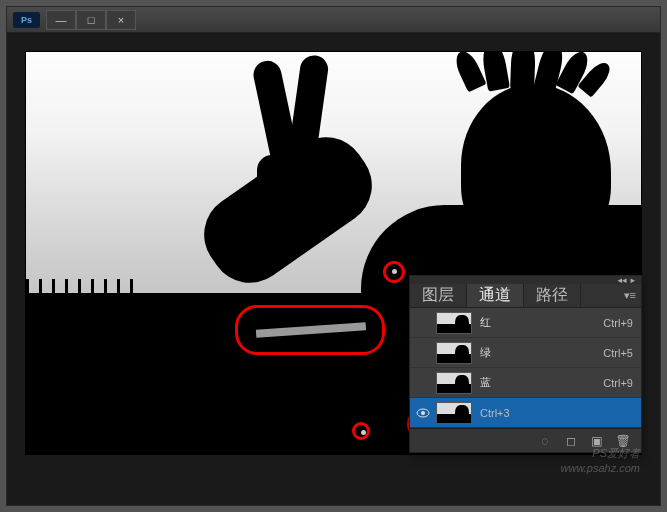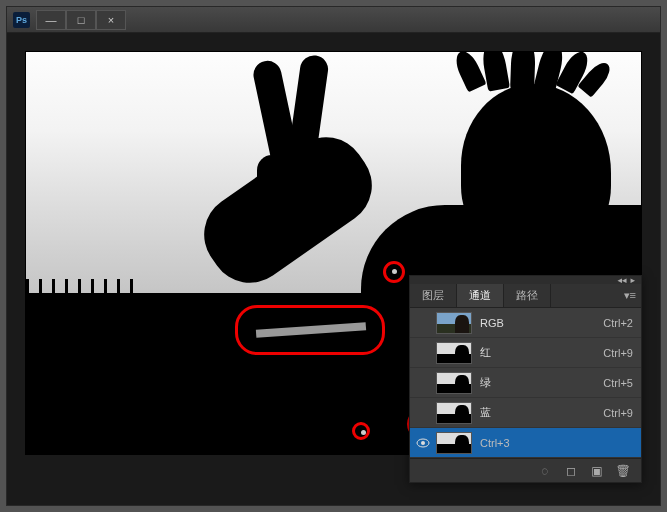--- a/index.html
+++ b/index.html
@@ -1,19 +1,19 @@
 <!DOCTYPE html>
 <html><head>
 <meta charset="utf-8">
 <style>
 *{margin:0;padding:0;box-sizing:border-box;font-family:"Microsoft YaHei",Arial,sans-serif;}
 body{width:667px;height:512px;background:#535353;overflow:hidden;position:relative;}
 .window{width:655px;height:500px;margin:6px;background:#1a1a1a;border:1px solid #282828;position:relative;}
 .titlebar{height:26px;background:linear-gradient(#4a4a4a,#383838);display:flex;align-items:center;padding:0 6px;border-bottom:1px solid #222;}
-.ps-icon{width:17px;height:16px;background:#0a1e3a;color:#5fa8dd;font-size:9px;font-weight:bold;display:flex;align-items:center;justify-content:center;border-radius:2px;margin-right:6px;}
+.ps-icon{width:27px;height:16px;background:#0a1e3a;color:#5fa8dd;font-size:9px;font-weight:bold;display:flex;align-items:center;justify-content:center;border-radius:2px;margin-right:6px;}
 .title-text{color:#ddd;font-size:12px;flex:1;}
 .win-controls{display:flex;gap:0;}
 .win-btn{width:30px;height:20px;background:#3a3a3a;border:1px solid #555;display:flex;align-items:center;justify-content:center;color:#ccc;font-size:11px;cursor:pointer;}
 .canvas-area{padding:18px 18px 8px 18px;}
 .canvas{width:617px;height:404px;background:#fff;position:relative;overflow:hidden;border:1px solid #000;}
 .sky{position:absolute;top:0;left:0;right:0;height:65%;background:linear-gradient(180deg,#fdfdfd 0%,#f3f3f3 30%,#dcdcdc 60%,#c0c0c0 100%);}
 .ground{position:absolute;bottom:0;left:0;right:0;height:40%;background:#000;}
 .silhouette{position:absolute;top:0;right:0;width:60%;height:100%;}
 .head{position:absolute;top:8%;right:8%;width:150px;height:170px;background:#000;border-radius:48% 52% 40% 40%;}
 .hair{position:absolute;top:2%;right:6%;width:180px;height:80px;}
@@ -39,21 +39,21 @@
 .d3{top:94%;left:54.5%;}
 .statusbar{height:26px;display:flex;align-items:center;padding:0 14px;color:#bbb;font-size:11px;gap:18px;}
 .sb-sep{color:#666;}
 .sb-icon{width:14px;height:14px;border:1px solid #777;display:inline-block;}
 .sb-right{position:absolute;right:20px;bottom:6px;display:flex;align-items:center;gap:4px;}
 .sb-strip{width:90px;height:7px;background:repeating-linear-gradient(90deg,#3a3a3a 0 3px,#555 3px 5px);}
 .panel{position:absolute;right:18px;top:268px;width:233px;background:#3d3d3d;border:1px solid #222;box-shadow:0 2px 10px rgba(0,0,0,.5);}
 .panel-top{height:8px;background:#2d2d2d;display:flex;justify-content:flex-end;align-items:center;padding:0 6px;}
 .panel-top span{color:#aaa;font-size:9px;margin-left:4px;}
 .tabs{height:24px;display:flex;background:#323232;border-bottom:1px solid #222;}
-.tab{padding:0 12px;font-size:11px;color:#bbb;display:flex;align-items:center;border-right:1px solid #222;cursor:pointer;}
+.tab{padding:0 12px;font-size:16px;color:#bbb;display:flex;align-items:center;border-right:1px solid #222;cursor:pointer;}
 .tab.active{background:#3d3d3d;color:#eee;}
 .panel-menu{margin-left:auto;width:22px;display:flex;align-items:center;justify-content:center;color:#aaa;font-size:11px;}
 .ch-list{}
 .ch-row{height:30px;display:flex;align-items:center;padding:0 8px 0 4px;border-bottom:1px solid #333;cursor:pointer;}
 .ch-row.sel{background:#1864ab;}
 .eye{width:18px;height:18px;display:flex;align-items:center;justify-content:center;color:#ccc;font-size:12px;margin-right:4px;}
 .thumb{width:36px;height:22px;background:#111;margin-right:8px;position:relative;overflow:hidden;border:1px solid #555;}
 .thumb .ts{position:absolute;inset:0;background:linear-gradient(180deg,#ddd 0%,#ddd 55%,#000 55%,#000 100%);}
 .thumb .tp{position:absolute;top:2px;right:2px;width:14px;height:18px;background:#000;border-radius:40% 40% 0 0;}
 .thumb.rgb .ts{background:linear-gradient(180deg,#7aa3c9 0%,#7aa3c9 55%,#2a3020 55%,#2a3020 100%);}
@@ -127,29 +127,20 @@
       </div>
     <div class="tabs">
       <div class="tab">图层</div>
       <div class="tab active">通道</div>
       <div class="tab">路径</div>
       <div class="panel-menu">▾≡</div>
     </div>
     <div class="ch-list">
       <div class="ch-row">
         <div class="eye"></div>
-        <div class="thumb rgb">
-            <div class="ts"></div>
-            <div class="tp"></div>
-          </div>
-        <div class="ch-name">RGB</div>
-        <div class="ch-sc">Ctrl+2</div>
-      </div>
-      <div class="ch-row">
-        <div class="eye"></div>
         <div class="thumb">
             <div class="ts"></div>
             <div class="tp"></div>
           </div>
         <div class="ch-name">红</div>
         <div class="ch-sc">Ctrl+9</div>
       </div>
       <div class="ch-row">
         <div class="eye"></div>
         <div class="thumb">
@@ -183,13 +174,17 @@
       </div>
     </div>
     <div class="panel-foot">
       <div class="pf-icon">◌</div>
       <div class="pf-icon">◻</div>
       <div class="pf-icon">▣</div>
       <div class="pf-icon">🗑</div>
     </div>
   </div>
 
+  <div class="watermark">
+    <div>PS爱好者</div>
+    <div>www.psahz.com</div>
+  </div>
 </div>
 
 </body></html>

